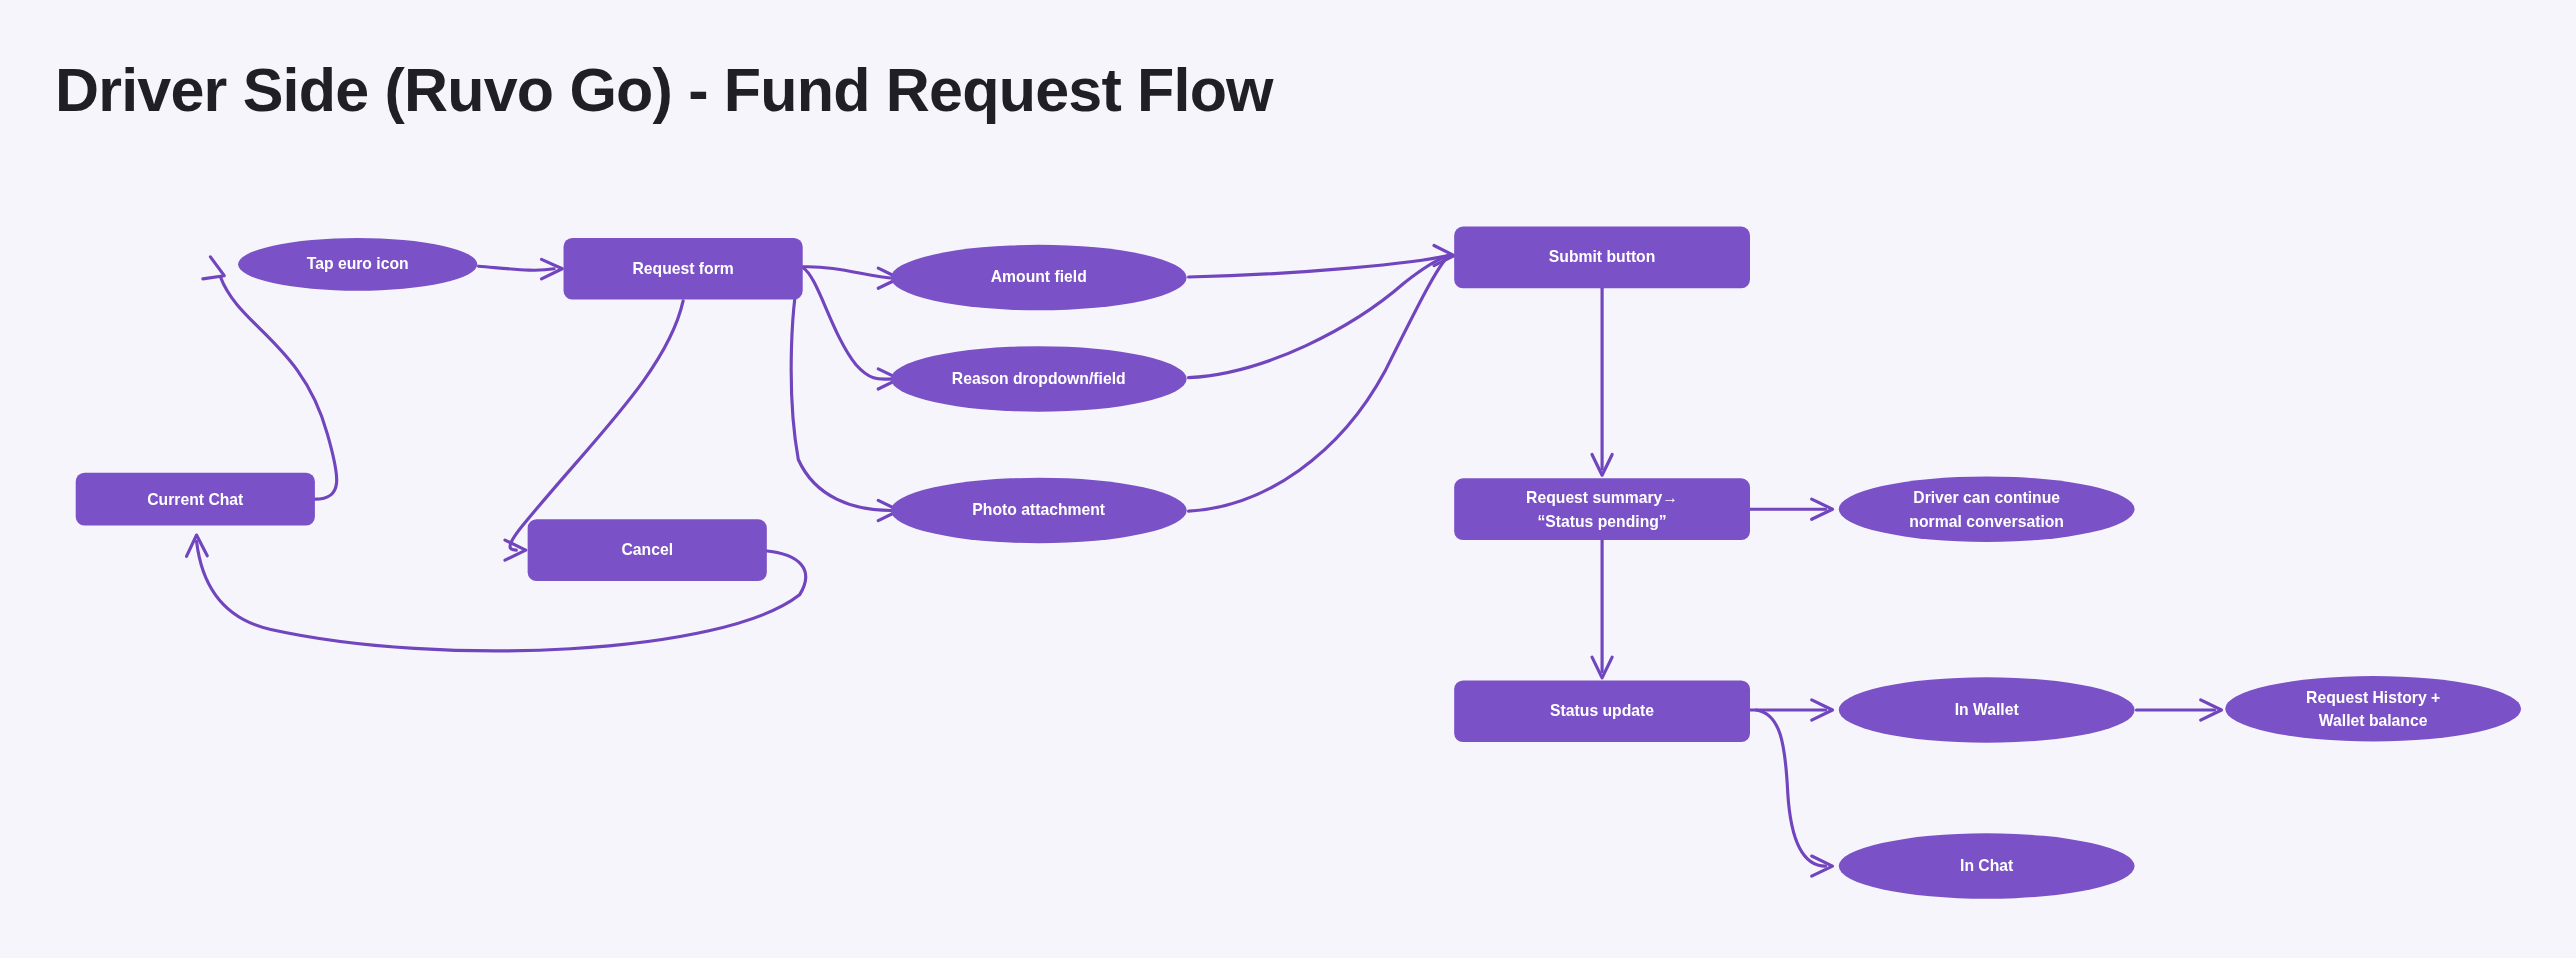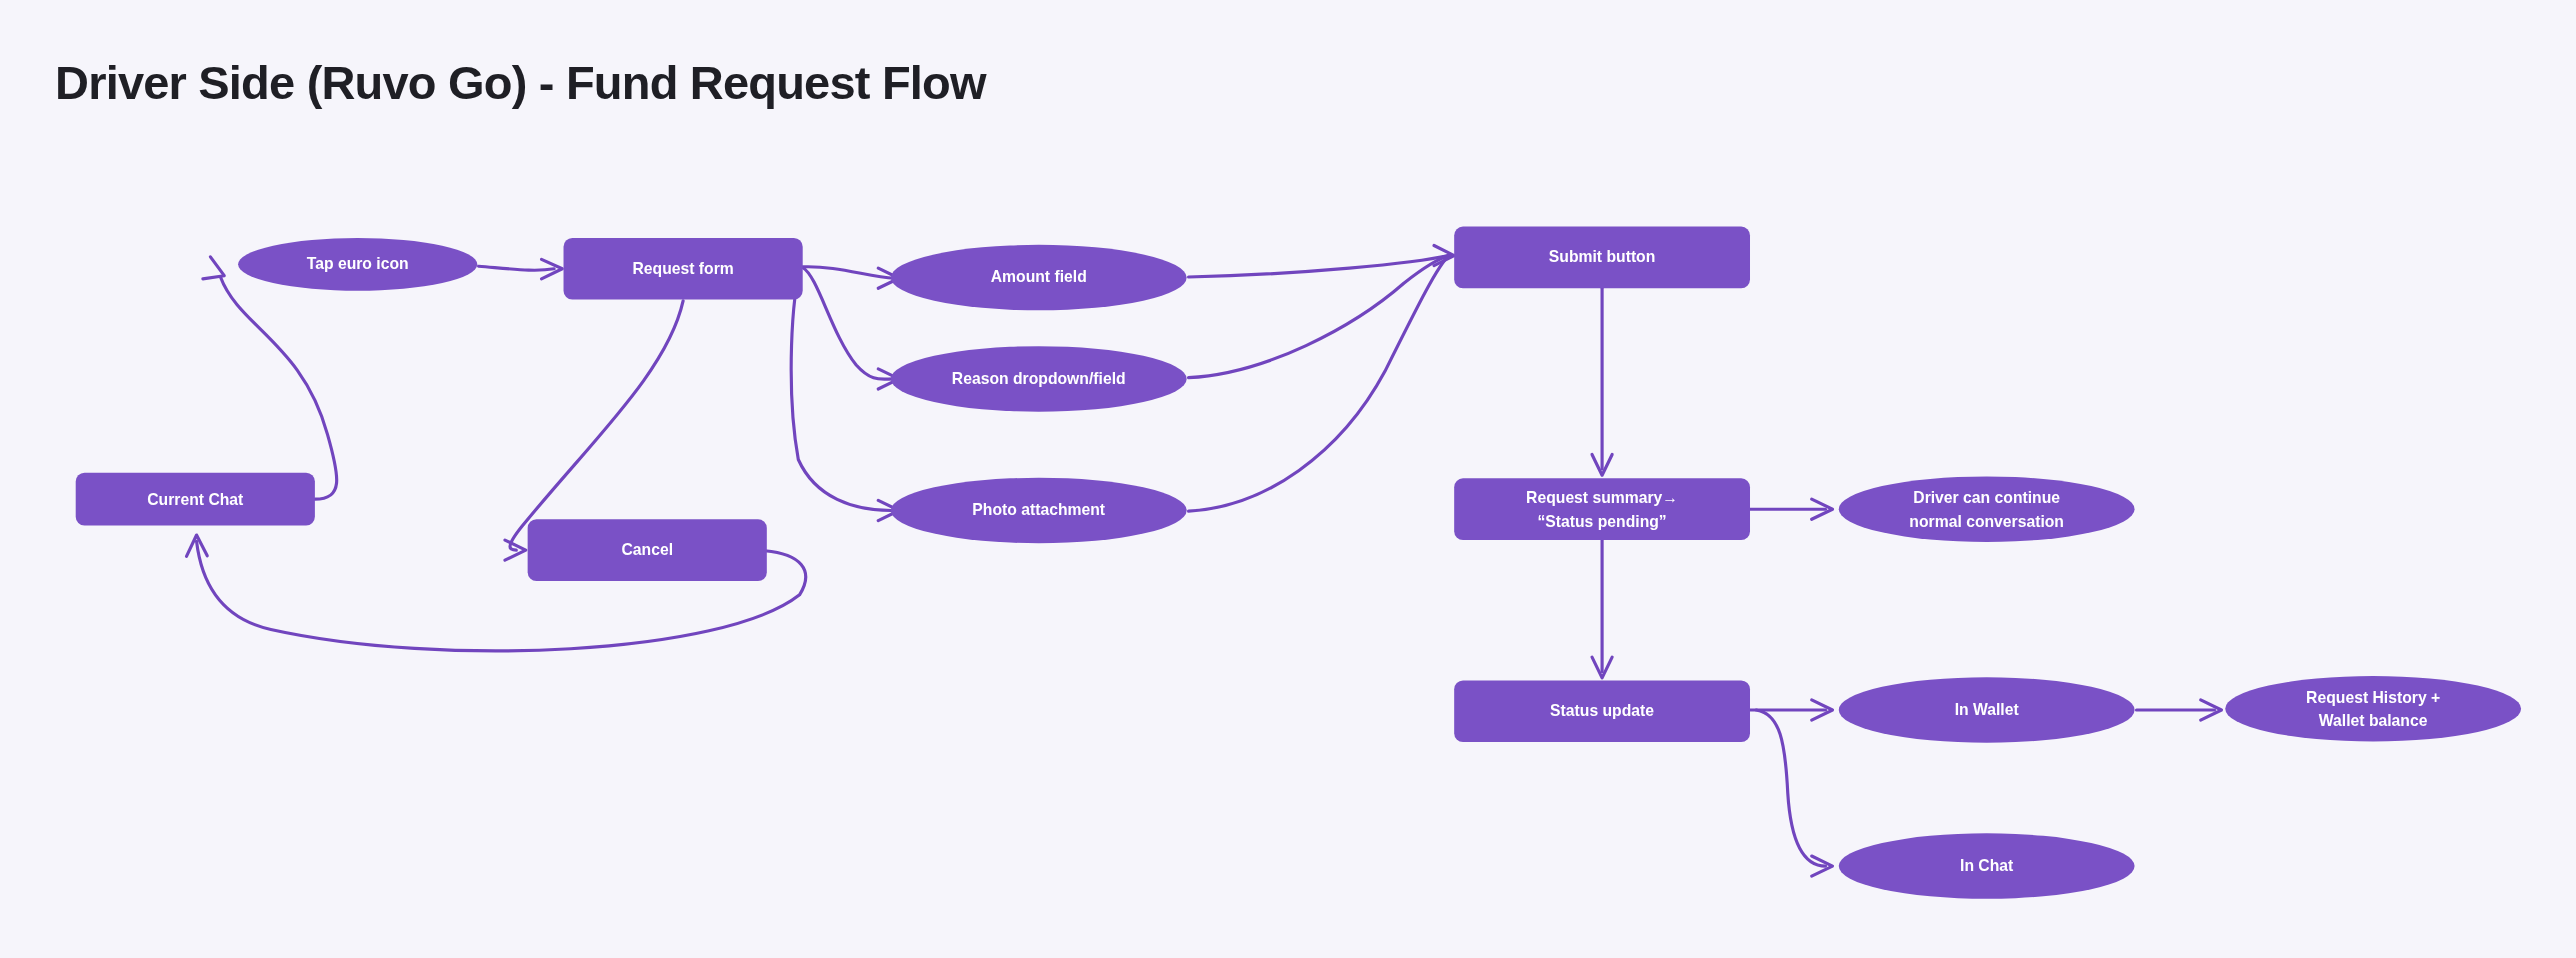--- a/index.html
+++ b/index.html
@@ -16,21 +16,21 @@
   #canvas {
     position: relative;
     width: 2576px;
     height: 958px;
     background: #F6F5FB;
   }
   #page-title {
     position: absolute;
     left: 55px;
     top: 55px;
-    font-size: 47px;
+    font-size: 61px;
     font-weight: bold;
     color: #1F1F25;
     letter-spacing: -0.8px;
     white-space: nowrap;
   }
   #flow-svg {
     position: absolute;
     left: 0;
     top: 0;
     width: 2576px;

